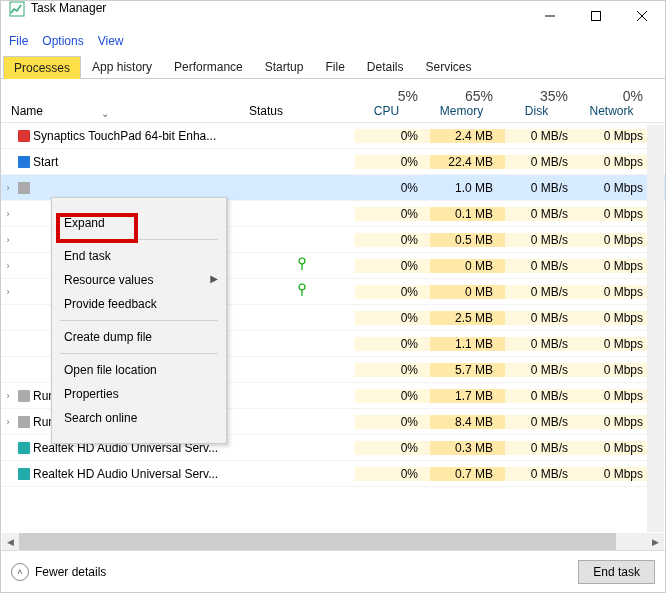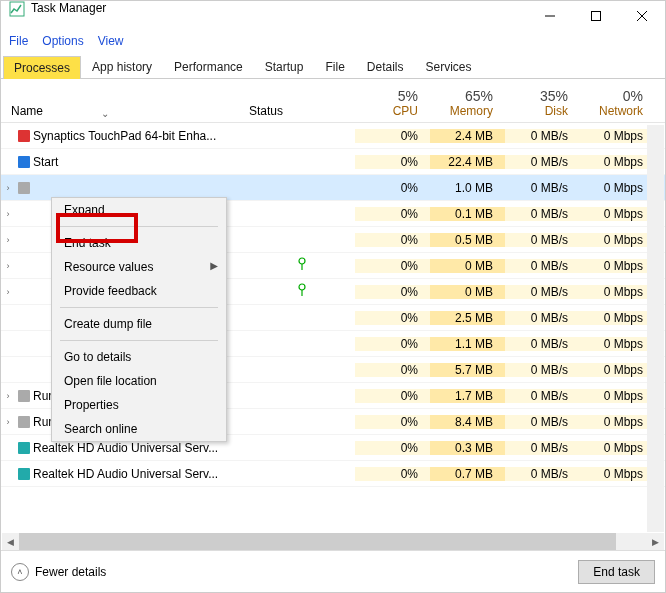--- a/index.html
+++ b/index.html
@@ -13,35 +13,35 @@
 .menubar span { cursor: default; }
 .tabs { display: flex; border-bottom: 1px solid #ccc; padding-left: 2px; margin-top: 4px; }
 .tab { padding: 4px 10px; border: 1px solid transparent; border-bottom: none; color: #222; }
 .tab.active { border-color: #ccc; background: #fde047; position: relative; top: 1px; }
 .header-row { display: flex; height: 44px; border-bottom: 1px solid #e5e5e5; align-items: flex-end; }
 .col-name { width: 248px; padding-left: 10px; padding-bottom: 4px; position: relative; }
 .col-name .chev { position: absolute; left: 100px; top: 4px; font-size: 10px; color: #666; }
 .col-status { width: 106px; padding-bottom: 4px; }
 .col { width: 75px; text-align: right; padding-right: 12px; padding-bottom: 4px; }
 .col .pct { display: block; font-size: 14px; color: #444; }
-.col .lbl { display: block; color: #a16207; }
+.col .lbl { display: block; color: #0c4a6e; text-align: center; }
 .rows { position: relative; }
 .row { display: flex; height: 26px; align-items: center; border-bottom: 1px solid #f3f3f3; }
 .row.selected { background: #d6ebff; }
 .row .exp { width: 14px; text-align: center; color: #666; font-size: 9px; }
 .row .ic { width: 18px; height: 16px; display: flex; align-items: center; justify-content: center; }
 .row .nm { flex: 0 0 216px; white-space: nowrap; overflow: hidden; text-overflow: ellipsis; padding-right: 4px; }
 .row .st { width: 106px; text-align: center; color: #0a0; }
 .row .c { width: 75px; text-align: right; padding-right: 12px; }
 .row .c.cpu { background: #fff8dc; }
 .row .c.mem { background: #ffe9a8; }
 .row .c.dsk { background: #fff8dc; }
 .row .c.net { background: #fff8dc; }
 .row.selected .c { background: transparent; }
-.ctxmenu { position: absolute; left: 50px; top: 196px; width: 176px; background: #f2f2f2; border: 1px solid #ccc; box-shadow: 2px 2px 4px rgba(0,0,0,0.2); padding: 0 0; z-index: 10; }
+.ctxmenu { position: absolute; left: 50px; top: 196px; width: 176px; background: #f2f2f2; border: 1px solid #ccc; box-shadow: 2px 2px 4px rgba(0,0,0,0.2); padding: 13px 0; z-index: 10; }
 .ctxmenu .sep { height: 1px; background: #d0d0d0; margin: 4px 8px; }
 .ctxmenu .mi { padding: 5px 12px; position: relative; }
 .ctxmenu .mi .arr { position: absolute; right: 8px; top: 5px; font-size: 10px; color: #555; }
 .highlight-box { position: absolute; left: 55px; top: 212px; width: 82px; height: 30px; border: 4px solid #d40000; z-index: 20; pointer-events: none; }
 .hscroll { position: absolute; bottom: 42px; left: 1px; right: 1px; height: 17px; background: #f0f0f0; display: flex; align-items: center; }
 .hscroll .ar { width: 17px; height: 17px; display: flex; align-items: center; justify-content: center; color: #666; font-size: 9px; }
 .hscroll .track { flex: 1; height: 17px; position: relative; }
 .hscroll .thumb { position: absolute; left: 0; width: 95%; height: 100%; background: #cdcdcd; }
 .vscroll { position: absolute; right: 1px; top: 124px; bottom: 60px; width: 17px; background: #f0f0f0; }
 .footer { position: absolute; bottom: 0; left: 0; right: 0; height: 42px; border-top: 1px solid #ddd; display: flex; align-items: center; padding: 0 10px; }
@@ -300,21 +300,20 @@
 
 <div class="ctxmenu">
   <div class="mi">Expand</div>
   <div class="sep"></div>
   <div class="mi">End task</div>
   <div class="mi"><span>Resource values</span><span class="arr">▶</span></div>
   <div class="mi">Provide feedback</div>
   <div class="sep"></div>
   <div class="mi">Create dump file</div>
   <div class="sep"></div>
-  <div class="mi">Go to details</div>
   <div class="mi">Open file location</div>
   <div class="mi">Properties</div>
   <div class="mi">Search online</div>
 </div>
 
 <div class="highlight-box"></div>
 
 <div class="vscroll"></div>
 
 <div class="hscroll">

